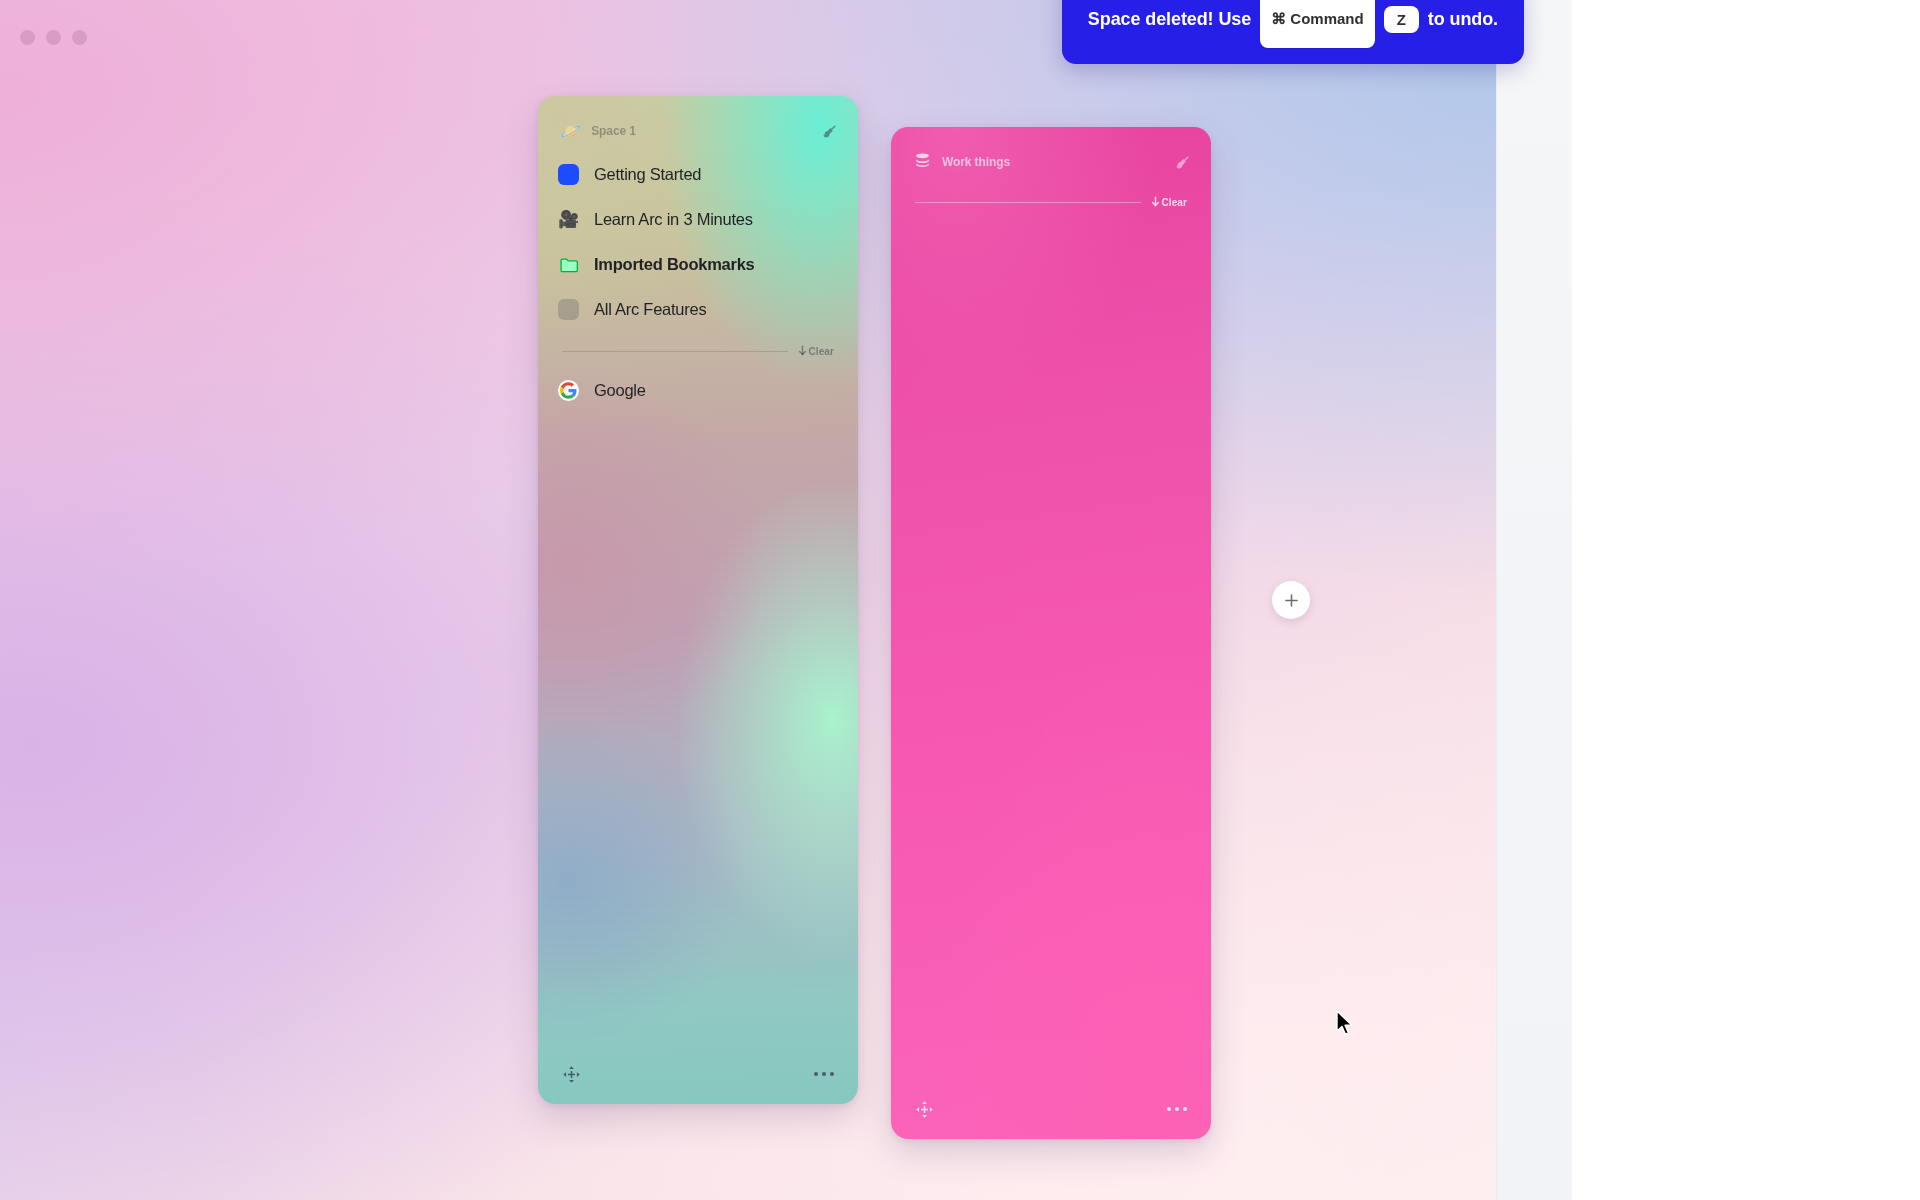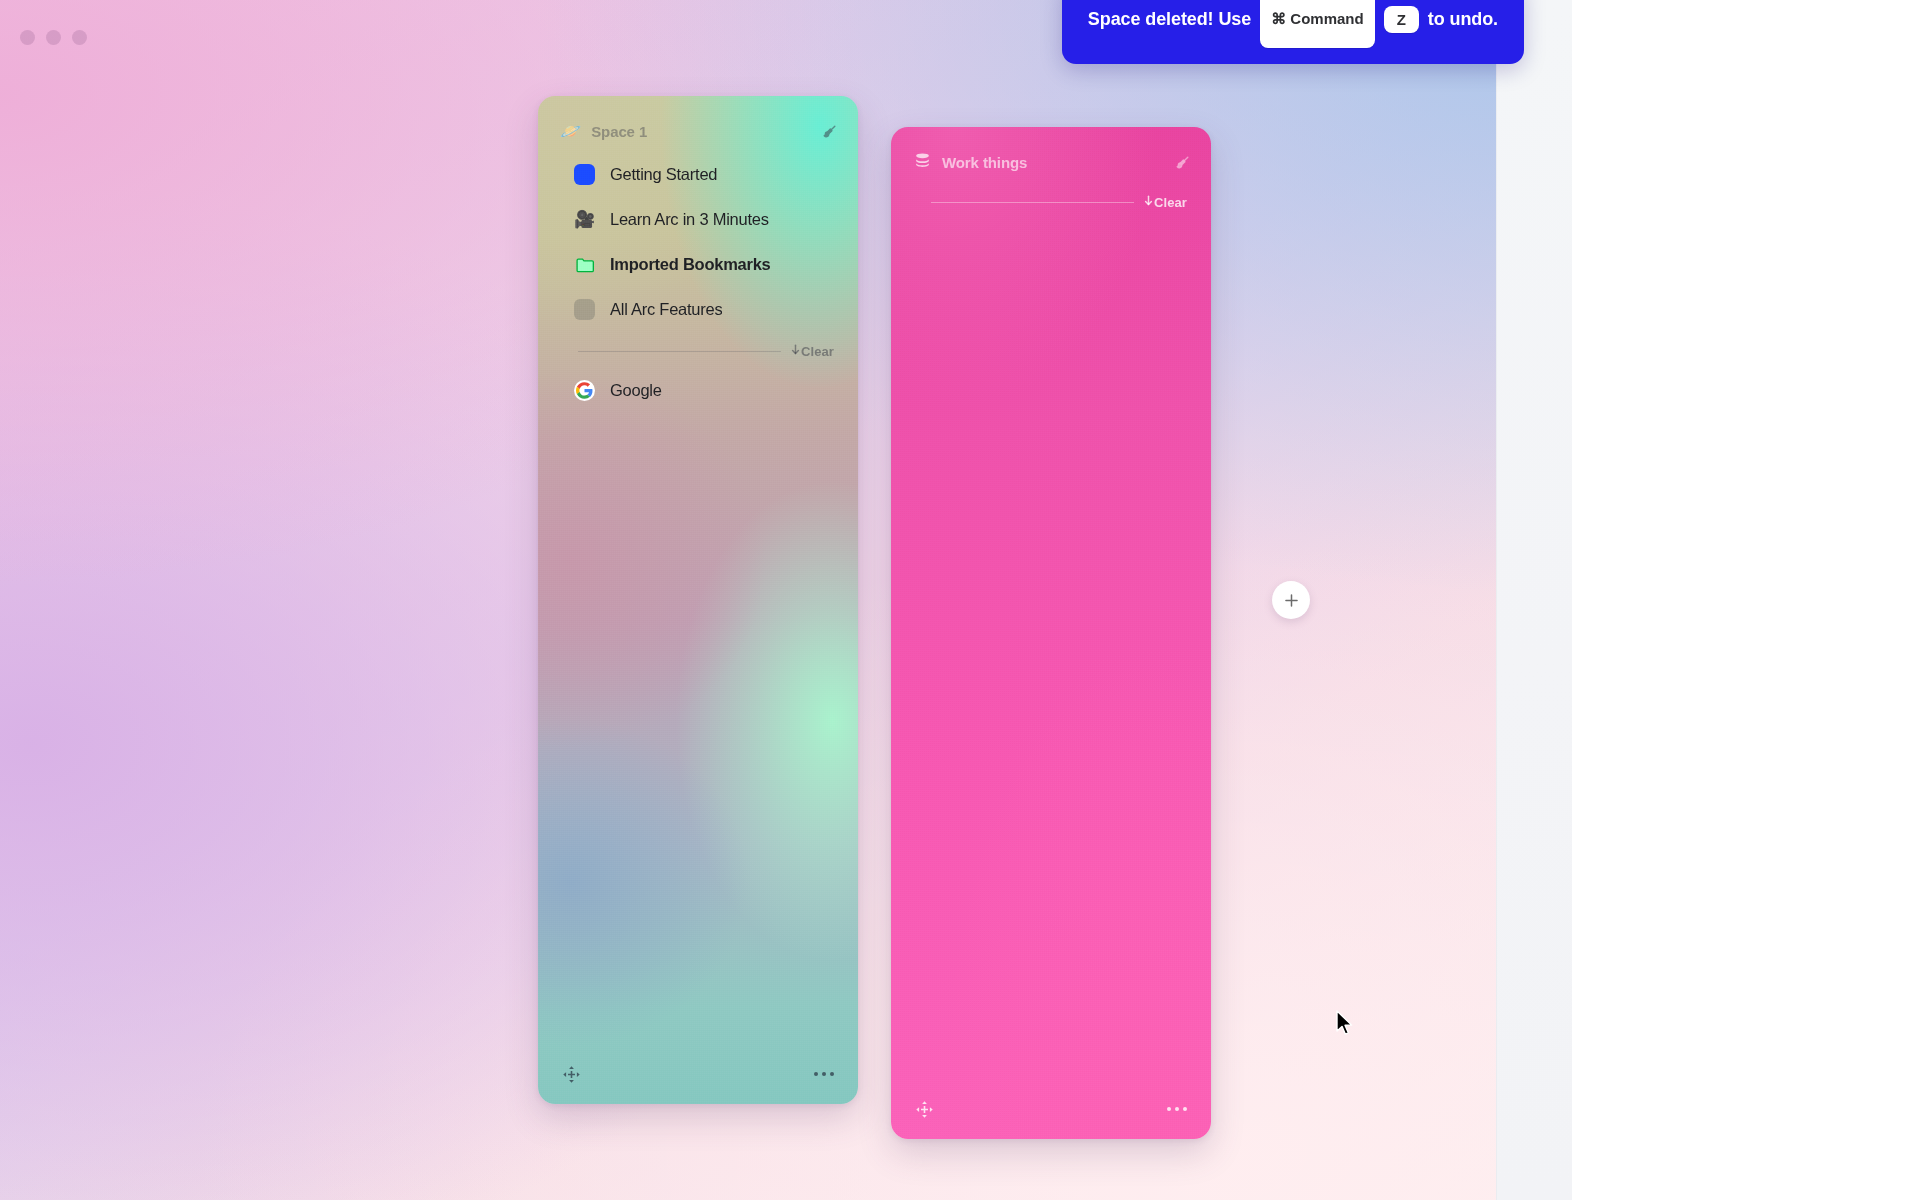--- a/index.html
+++ b/index.html
@@ -107,27 +107,27 @@
       linear-gradient(172deg,#e8429e 0%,#ef51ab 30%,#f758b2 62%,#fb63ba 100%);
     margin-top: 31px;
   }
 
   .card-head {
     display:flex; align-items:center; gap:10px;
     padding:22px 20px 0 22px; height:48px;
   }
   .head-emoji { font-size:17px; line-height:1; filter:saturate(1.1); }
   .head-title {
-    font-size:15px; font-weight:bold; letter-spacing:-0.1px;
+    font-size:12px; font-weight:bold; letter-spacing:-0.1px;
   }
   #card-space1 .head-title { color:rgba(70,70,80,0.45); }
   #card-work   .head-title { color:rgba(255,255,255,0.62); }
   .head-brush { margin-left:auto; opacity:0.55; display:flex; }
 
-  .tab-list { padding:8px 10px 0 26px; }
+  .tab-list { padding:8px 10px 0 10px; }
   .tab {
     display:flex; align-items:center; gap:15px;
     height:45px; padding:0 10px; border-radius:10px;
     cursor:default;
   }
   .tab-fav {
     width:21px; height:21px; flex:0 0 21px;
     display:flex; align-items:center; justify-content:center;
     font-size:17px; line-height:1;
   }
@@ -142,22 +142,22 @@
 
   
   .clear-row {
     display:flex; align-items:center; gap:9px;
     padding:0 14px; height:34px; margin-top:2px;
   }
   .clear-line { flex:1; height:1px; }
   #card-space1 .clear-line { background:rgba(70,70,80,0.22); }
   #card-work   .clear-line { background:rgba(255,255,255,0.35); }
   .clear-btn {
-    display:flex; align-items:flex-start; gap:0;
-    font-size:13px; font-weight:bold; letter-spacing:0.1px;
+    display:flex; align-items:center; gap:0;
+    font-size:10px; font-weight:bold; letter-spacing:0.1px;
   }
   #card-space1 .clear-btn { color:rgba(60,62,70,0.52); }
   #card-work   .clear-btn { color:rgba(255,255,255,0.78); }
 
   
   .card-foot {
     position:absolute; left:0; right:0; bottom:0; height:60px;
     display:flex; align-items:center; justify-content:space-between;
     padding:0 24px;
   }

